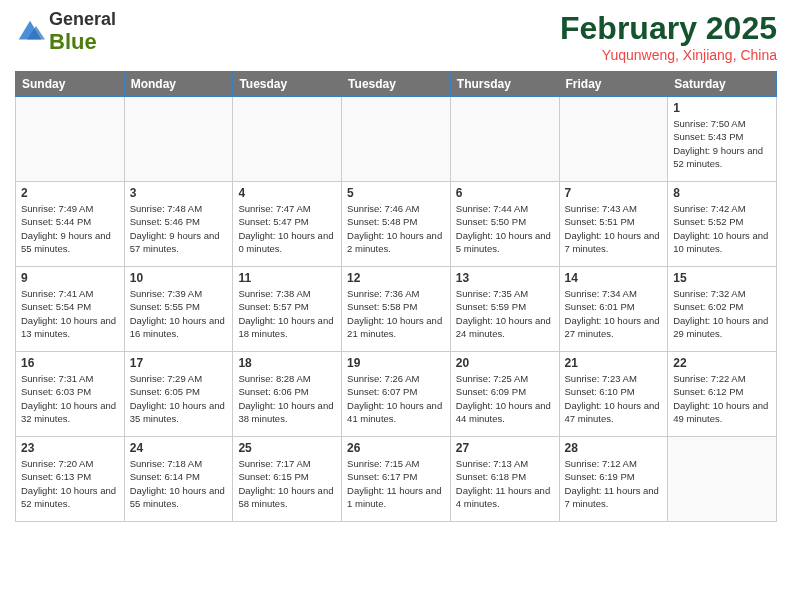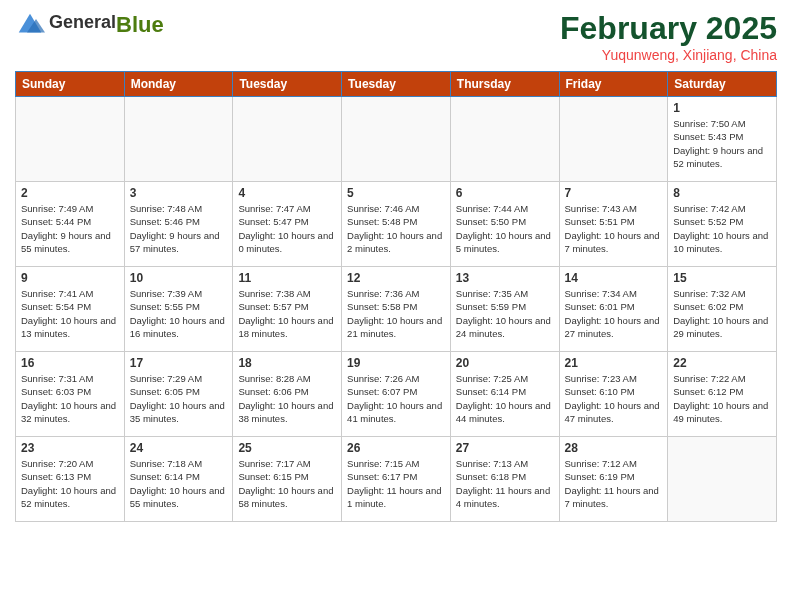--- a/index.html
+++ b/index.html
@@ -1,26 +1,26 @@
 <!DOCTYPE html>
 <html><head>
   <meta charset="utf-8">
   <style>
     * { box-sizing: border-box; margin: 0; padding: 0; }
     body { font-family: Arial, sans-serif; background: #fff; width: 792px; height: 612px; overflow: hidden; }
     .container { width: 792px; padding: 10px 15px; }
     .header { display: flex; justify-content: space-between; align-items: flex-start; margin-bottom: 8px; }
     .logo { display: flex; align-items: center; }
-    .logo-text { display: flex; flex-direction: row; }
+    .logo-text { display: flex; flex-direction: column; }
     .logo-icon { width: 30px; height: 30px; margin-right: 4px; }
     .title-area { text-align: right; }
     .month-title { font-size: 32px; font-weight: bold; color: #14532d; }
     .location { font-size: 14px; color: #ef4444; }
     table { width: 100%; border-collapse: collapse; table-layout: fixed; }
-    th { background-color: #c2410c; color: white; text-align: left; padding: 5px 6px; font-size: 12px; font-weight: bold; border: 1px solid #3a7fc1; }
+    th { background-color: #737373; color: white; text-align: left; padding: 5px 6px; font-size: 12px; font-weight: bold; border: 1px solid #3a7fc1; }
     td { border: 1px solid #ccc; vertical-align: top; padding: 4px 5px; font-size: 9.5px; color: #333; height: 85px; }
     td.empty { background: #f9f9f9; }
     .day-num { font-size: 12px; font-weight: bold; display: block; margin-bottom: 2px; }
     .day-info { line-height: 1.4; }
   </style>
 </head>
 <body>
 
 <div class="container">
   <div class="header">
@@ -176,21 +176,21 @@
           </td>
           <td>
             <span class="day-num">19</span>
             <div class="day-info" style="white-space: pre-line;">Sunrise: 7:26 AM
 Sunset: 6:07 PM
 Daylight: 10 hours and 41 minutes.</div>
           </td>
           <td>
             <span class="day-num">20</span>
             <div class="day-info" style="white-space: pre-line;">Sunrise: 7:25 AM
-Sunset: 6:14 PM
+Sunset: 6:09 PM
 Daylight: 10 hours and 44 minutes.</div>
           </td>
           <td>
             <span class="day-num">21</span>
             <div class="day-info" style="white-space: pre-line;">Sunrise: 7:23 AM
 Sunset: 6:10 PM
 Daylight: 10 hours and 47 minutes.</div>
           </td>
           <td>
             <span class="day-num">22</span>

